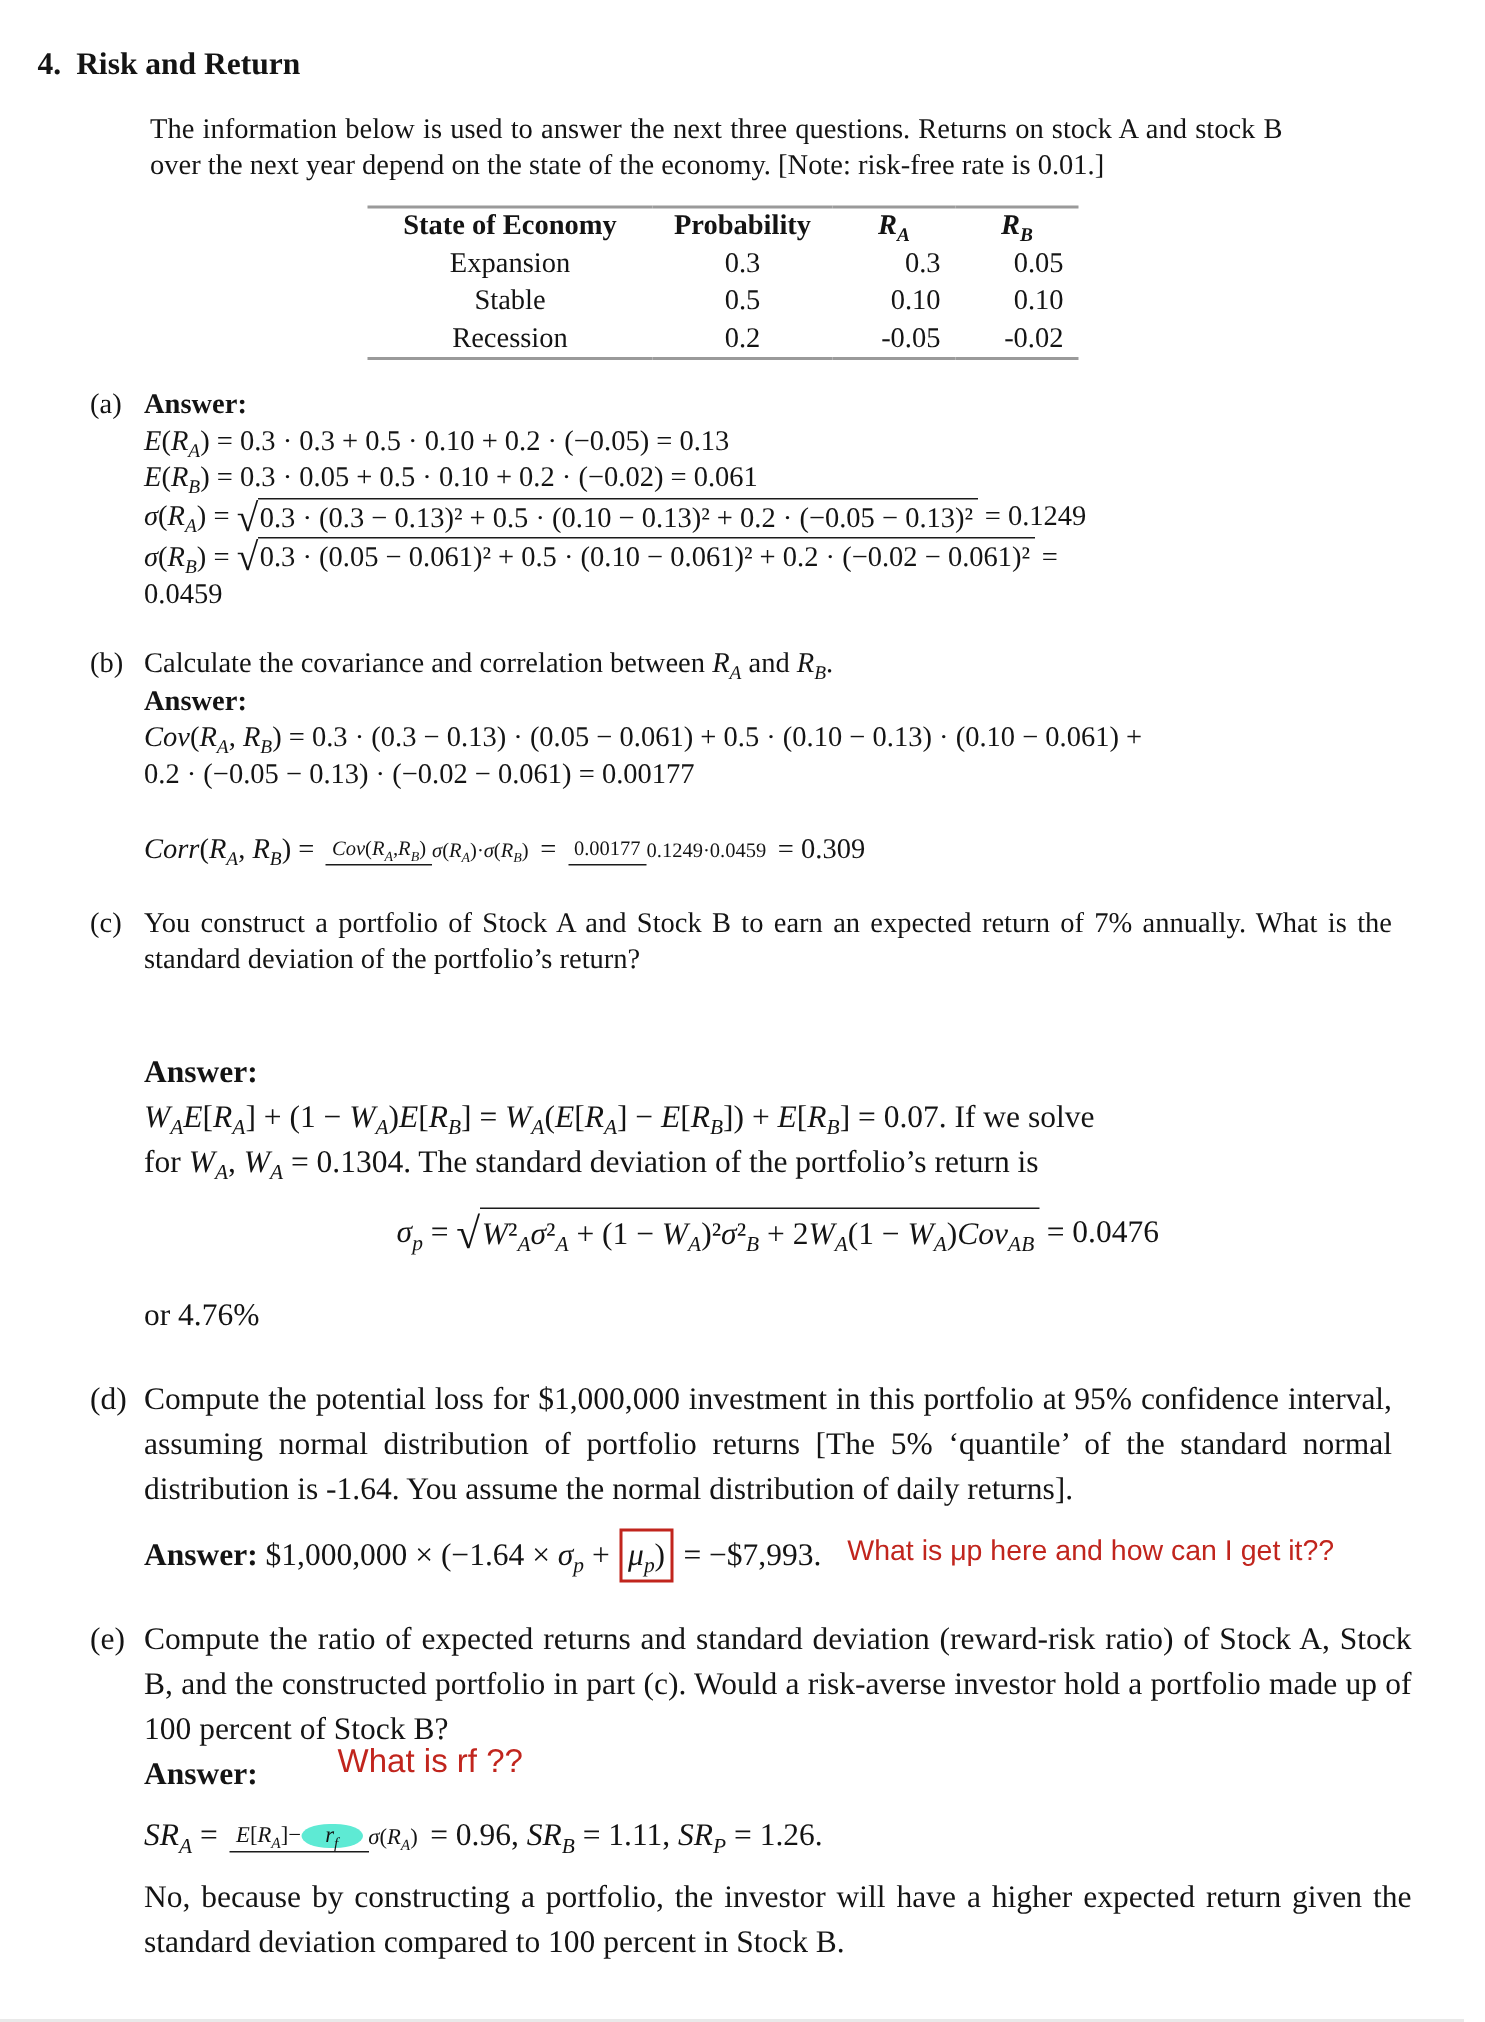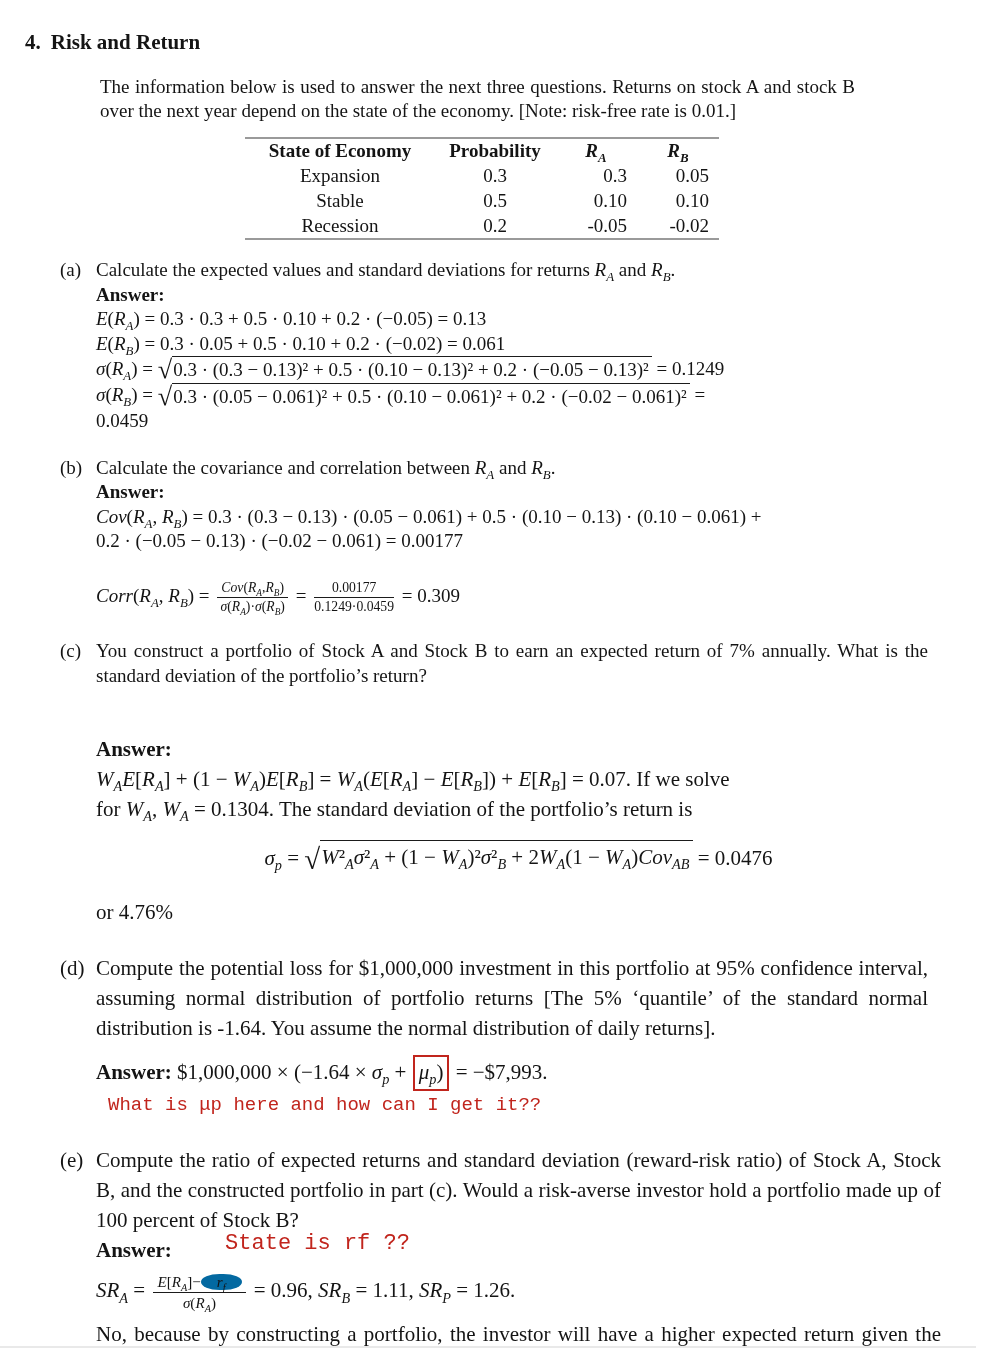--- a/index.html
+++ b/index.html
@@ -29,28 +29,28 @@
   .ans{font-weight:700;}
   .ansrow{margin:11px 0 0 0;}
   .m{margin:0;}
   .mi i{font-style:italic;}
   sub{font-size:0.68em;line-height:0;}
   
   .sqrt{display:inline-flex;align-items:flex-end;vertical-align:-0.2em;}
   .rsign{font-size:1.38em;line-height:0.92;font-style:normal;}
   .vinc{border-top:1.7px solid #1b1b1b;padding:1px 3px 0 1px;}
   
-  .frac{display:inline-flex;flex-direction:column;vertical-align:middle;
+  .frac{display:inline-flex;vertical-align:middle;
     text-align:center;font-size:0.72em;line-height:1.2;margin:0 3px;}
   .fnum{border-bottom:1.5px solid #1b1b1b;padding:0 4px 1px;}
   .fden{padding-top:1px;}
   
   .rbox{border:2.5px solid #c1251d;padding:0 4px 2px;margin:0 1px;display:inline-block;}
-  .hl{background:#0369a1;border-radius:50% / 55%;padding:0 16px;}
-  .red-note{font-family:Liberation Mono, monospace;color:#c1251d;white-space:nowrap;}
+  .hl{background:#5eead4;border-radius:50% / 55%;padding:0 16px;}
+  .red-note{font-family:Liberation Sans, sans-serif;color:#c1251d;white-space:nowrap;}
   .note-d{font-size:19px;margin-left:12px;position:relative;top:-3px;}
   .note-e{font-size:22px;margin-left:48px;position:relative;top:-8px;}
   .centered{display:block;text-align:center;margin:16px 0 0 0;}
   .gap-corr{margin-top:26px;}
   .gap-big{margin-top:46px;}
   .srline{min-height:52px;display:flex;align-items:center;margin:0;}
 </style>
 </head>
 <body>
 
@@ -89,21 +89,20 @@
         <td class="c-prob">0.2</td>
         <td class="c-ra">-0.05</td>
         <td class="c-rb">-0.02</td>
       </tr>
     </tbody>
   </table>
 
   <div class="part fs-a">
     <div class="plabel">(a)</div>
     <div class="pbody">
-      <p class="q">Calculate the expected values and standard deviations for returns <span class="mi"><i>R</i><sub><i>A</i></sub></span> and <span class="mi"><i>R</i><sub><i>B</i></sub></span>.</p>
       <p class="m ansrow ans">Answer:</p>
       <p class="m"><span class="mi"><i>E</i>(<i>R</i><sub><i>A</i></sub>) = 0.3 · 0.3 + 0.5 · 0.10 + 0.2 · (−0.05) = 0.13</span></p>
       <p class="m"><span class="mi"><i>E</i>(<i>R</i><sub><i>B</i></sub>) = 0.3 · 0.05 + 0.5 · 0.10 + 0.2 · (−0.02) = 0.061</span></p>
       <p class="m"><span class="mi"><i>σ</i>(<i>R</i><sub><i>A</i></sub>) = <span class="sqrt">
               <span class="rsign">√</span>
               <span class="vinc">0.3 · (0.3 − 0.13)² + 0.5 · (0.10 − 0.13)² + 0.2 · (−0.05 − 0.13)²</span>
             </span> = 0.1249</span></p>
       <p class="m"><span class="mi"><i>σ</i>(<i>R</i><sub><i>B</i></sub>) = <span class="sqrt">
               <span class="rsign">√</span>
               <span class="vinc">0.3 · (0.05 − 0.061)² + 0.5 · (0.10 − 0.061)² + 0.2 · (−0.02 − 0.061)²</span>
@@ -157,21 +156,21 @@
       </p>
     </div>
   </div>
 
   <div class="part fs-b" style="margin-top:22px;">
     <div class="plabel">(e)</div>
     <div class="pbody">
       <p class="q" style="width:845px;">Compute the ratio of expected returns and standard deviation (reward-risk ratio) of Stock A, Stock B, and the constructed portfolio in part (c). Would a risk-averse investor hold a portfolio made up of 100 percent of Stock B?</p>
       <p class="m">
         <span class="ans">Answer:</span>
-        <span class="red-note note-e">State is rf ??</span>
+        <span class="red-note note-e">What is rf ??</span>
       </p>
       <p class="m srline">
           <span class="mi"><i>SR</i><sub><i>A</i></sub> = <span class="frac">
               <span class="fnum"><i>E</i>[<i>R</i><sub><i>A</i></sub>]−<span class="hl"><i>r</i><sub><i>f</i></sub></span></span>
               <span class="fden"><i>σ</i>(<i>R</i><sub><i>A</i></sub>)</span>
             </span> = 0.96, <i>SR</i><sub><i>B</i></sub> = 1.11, <i>SR</i><sub><i>P</i></sub> = 1.26.</span>
         </p>
       <p class="m" style="width:845px;text-align:justify;">No, because by constructing a portfolio, the investor will have a higher expected return given the standard deviation compared to 100 percent in Stock B.</p>
     </div>
   </div>

